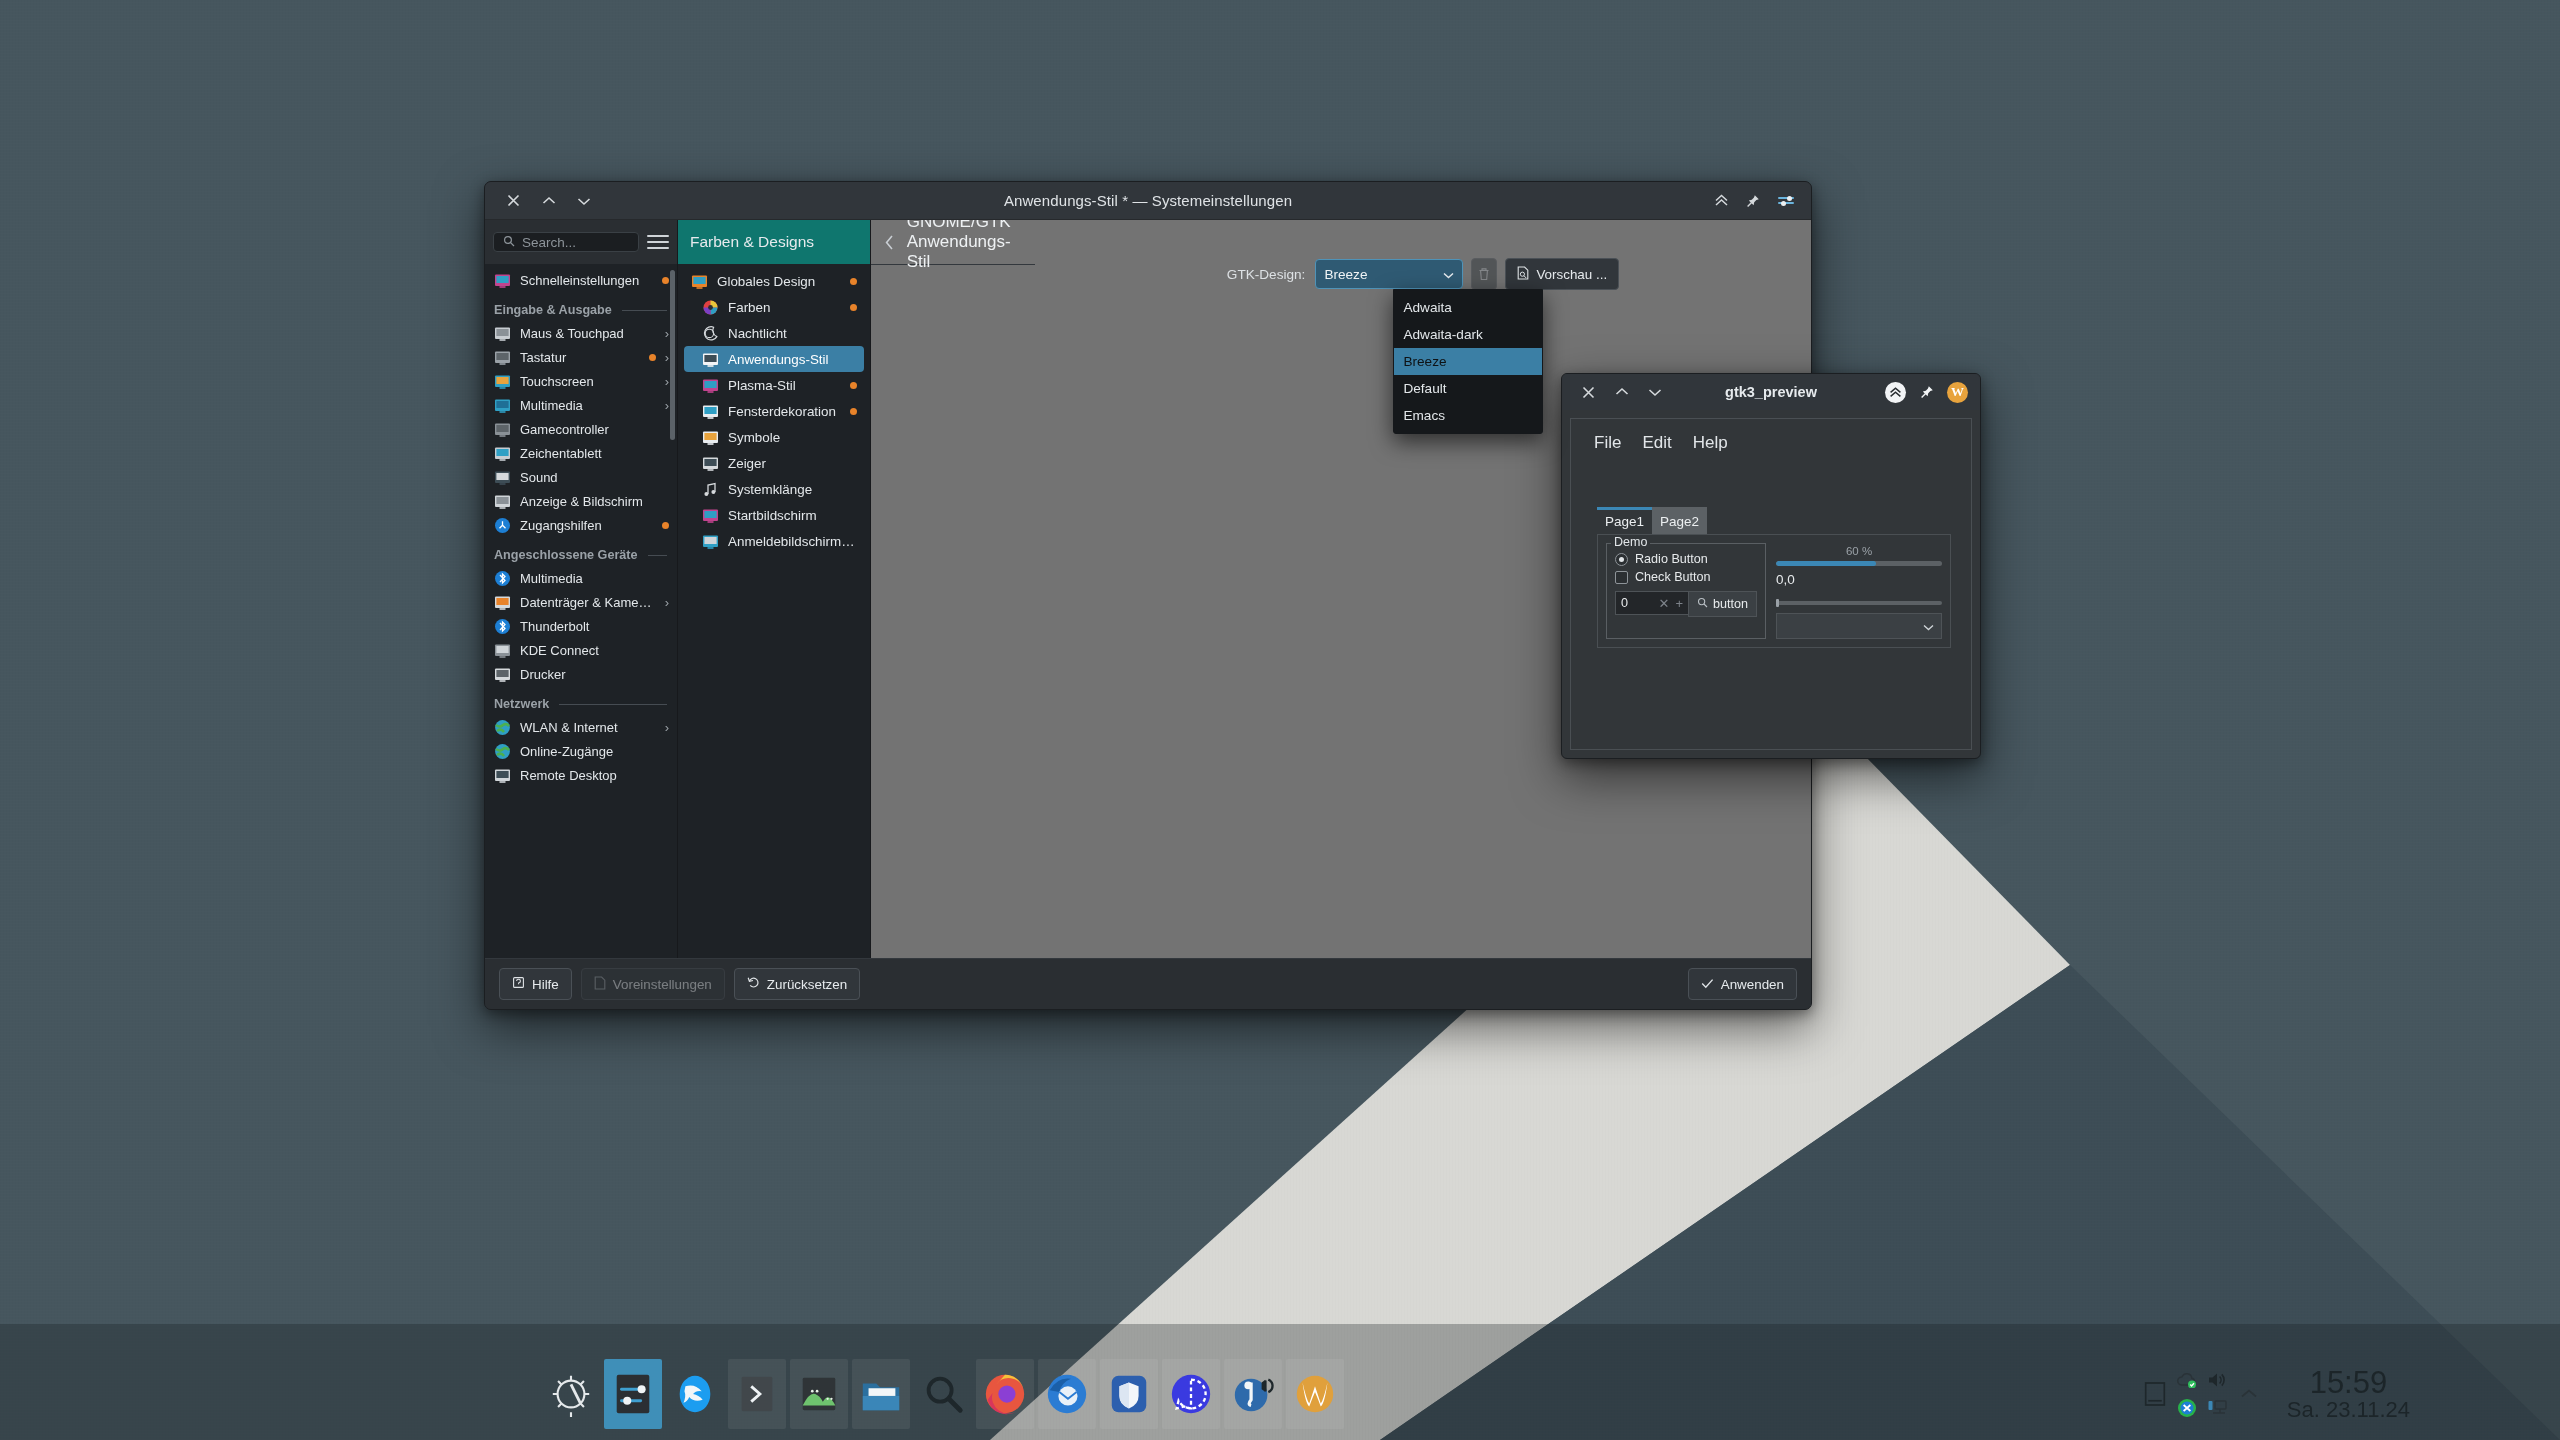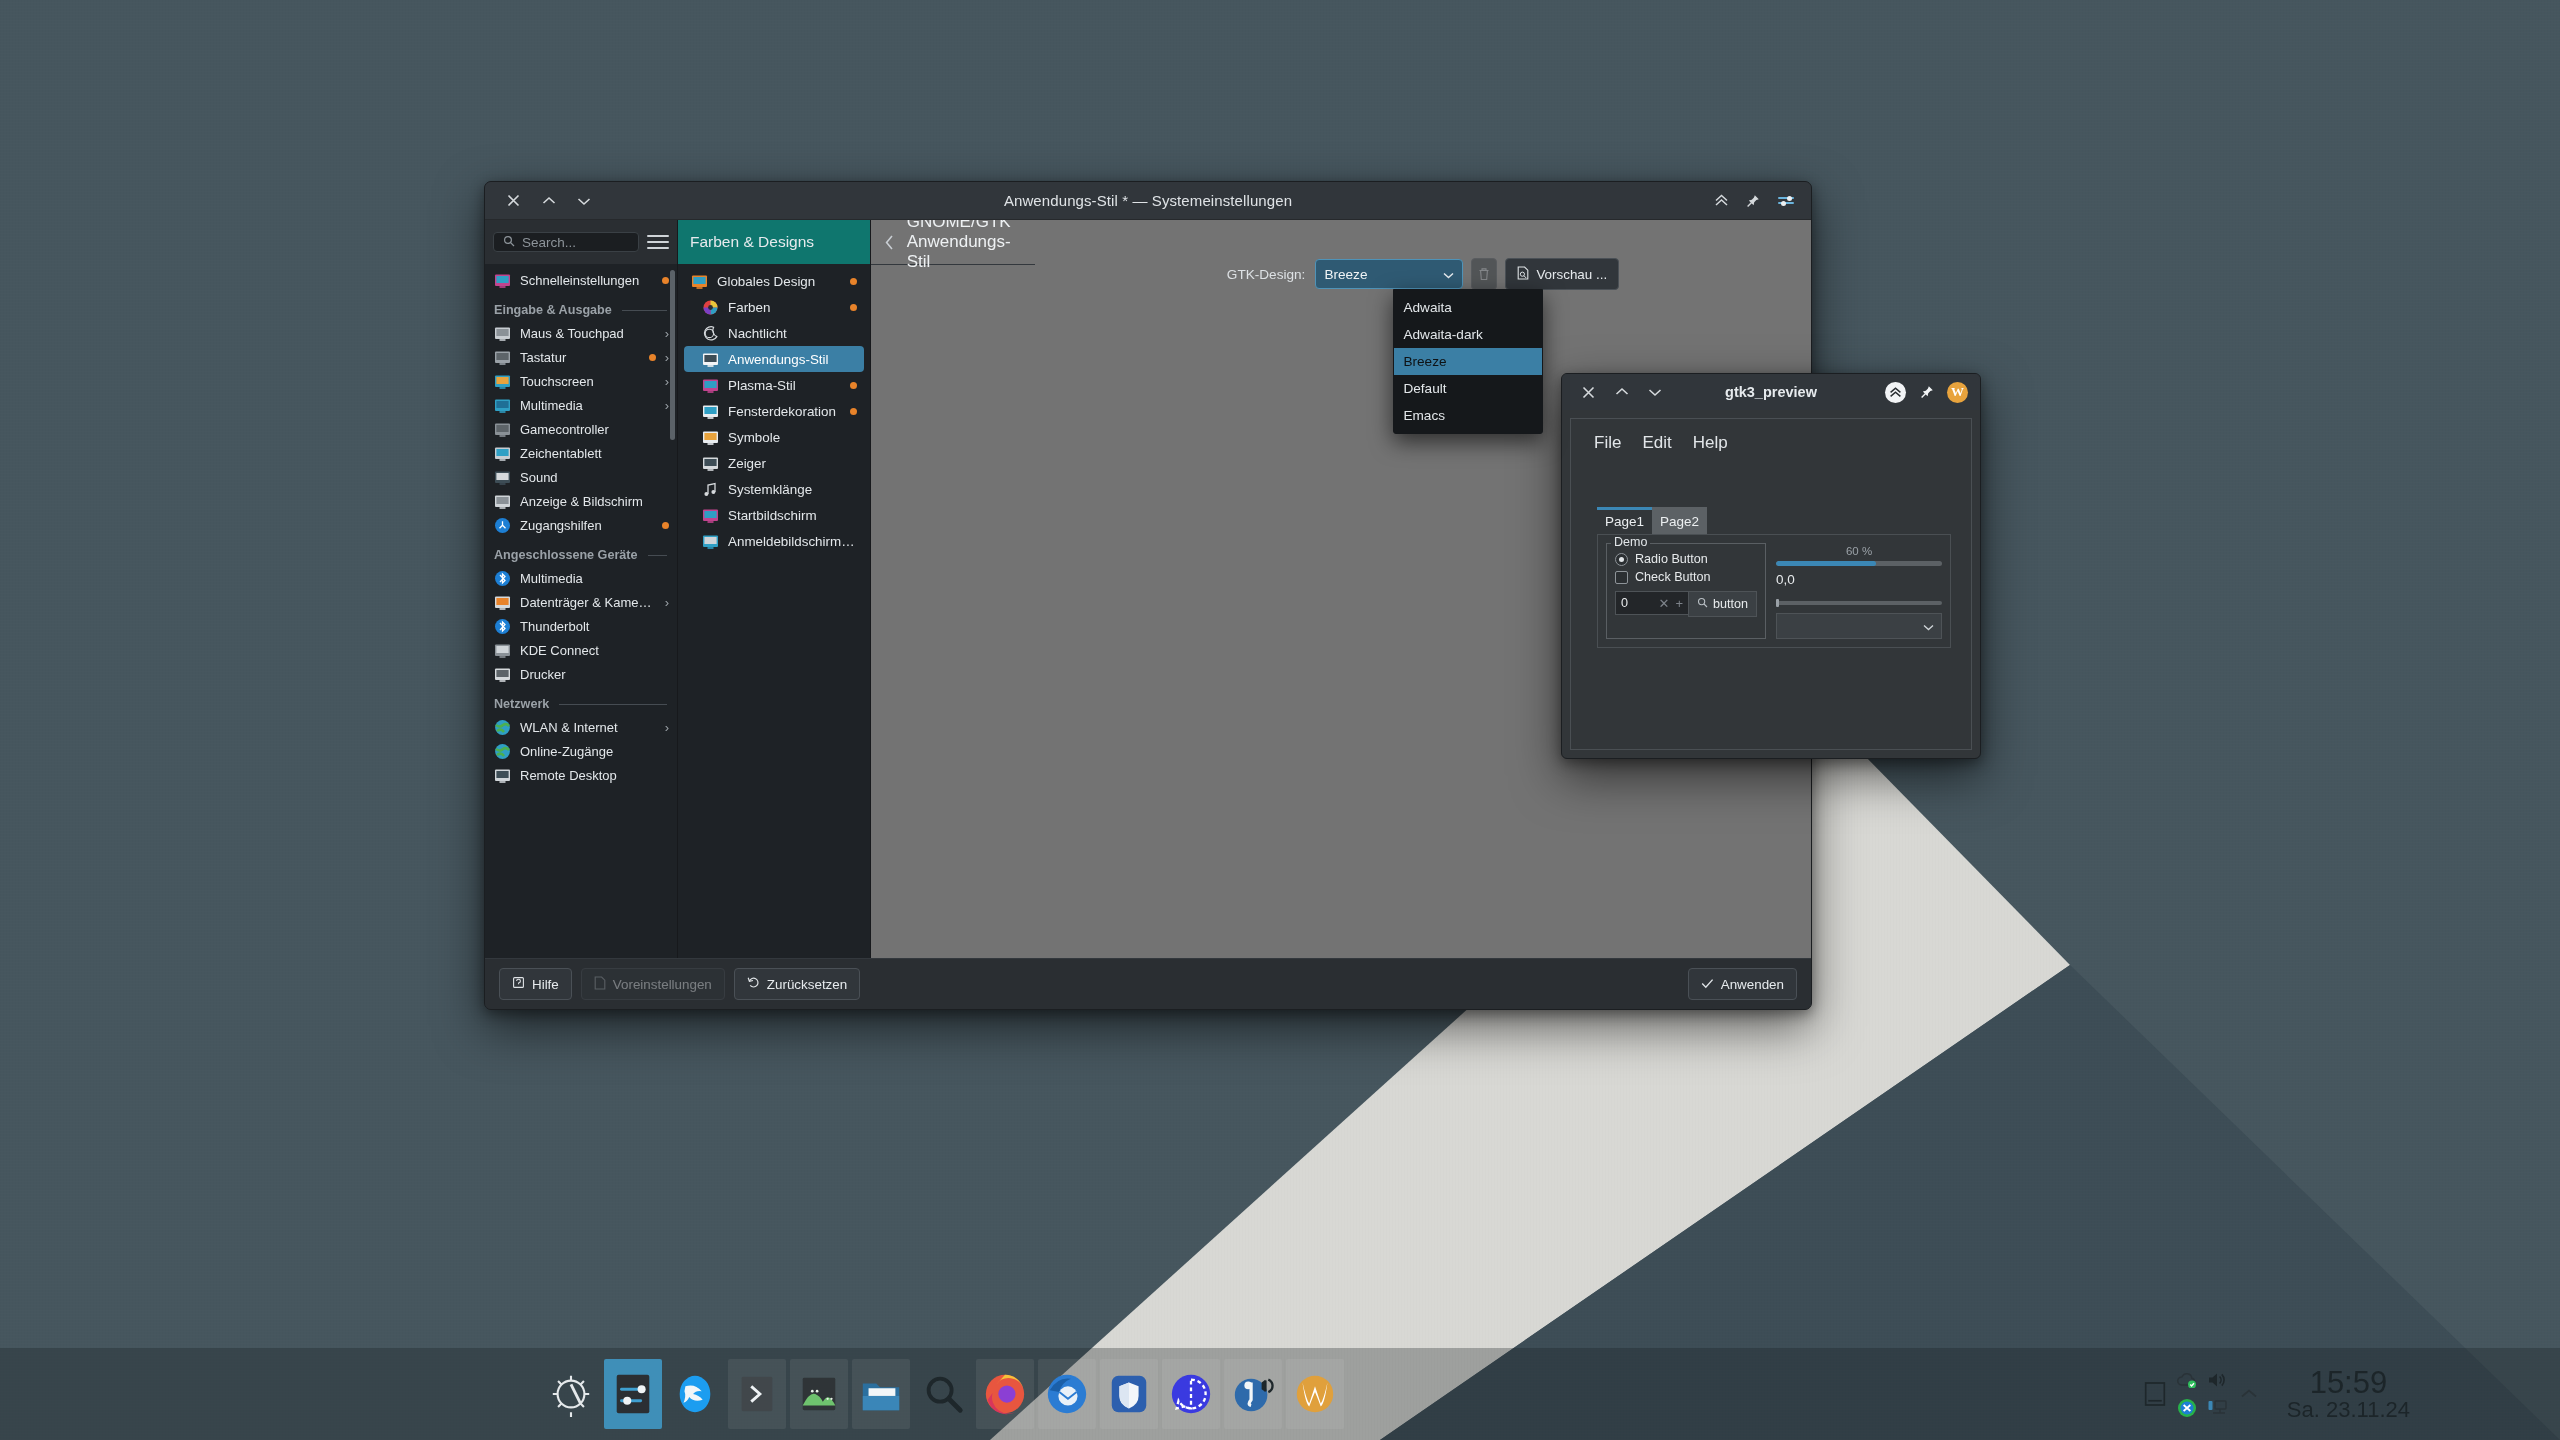--- a/index.html
+++ b/index.html
@@ -188,21 +188,21 @@
   #pctlabel{font-size:11.5px;color:#9aa1a7;text-align:center;margin-bottom:-2px;}
   #progress{height:5px;background:#5c6165;border-radius:3px;overflow:hidden;}
   #progress i{display:block;height:100%;background:#3b87b5;border-radius:3px;}
   #zeroval{font-size:13.5px;color:#e7eaec;}
   #slider{height:4px;background:#5c6165;border-radius:2px;position:relative;margin:8px 0 2px 0;}
   #slider i{position:absolute;left:0;top:-2px;width:3px;height:8px;background:#9aa1a7;border-radius:1px;}
   #gcombo{height:24px;border:1px solid #4e5357;background:#3b4044;display:flex;align-items:center;justify-content:flex-end;padding:0 7px;}
 
   
   #panel{
-    position:absolute;left:0;bottom:0;width:2560px;height:92px;
+    position:absolute;left:0;bottom:0;width:2560px;height:116px;
     background:rgba(24,29,33,.30);
     display:flex;align-items:center;
   }
   #launchers{position:absolute;left:540px;bottom:0;height:92px;display:flex;align-items:center;gap:0;}
   .task{width:62px;height:72px;display:flex;align-items:center;justify-content:center;cursor:pointer;position:relative;}
   .task .box{width:58px;height:70px;display:flex;align-items:center;justify-content:center;border-radius:2px;}
   .task.run .box{background:rgba(255,255,255,.07);}
   .task.active .box{background:#3f8fb8;}
   .appicon{width:46px;height:46px;display:block;}
   #tray{position:absolute;right:300px;bottom:0;height:92px;display:flex;align-items:center;gap:10px;}

